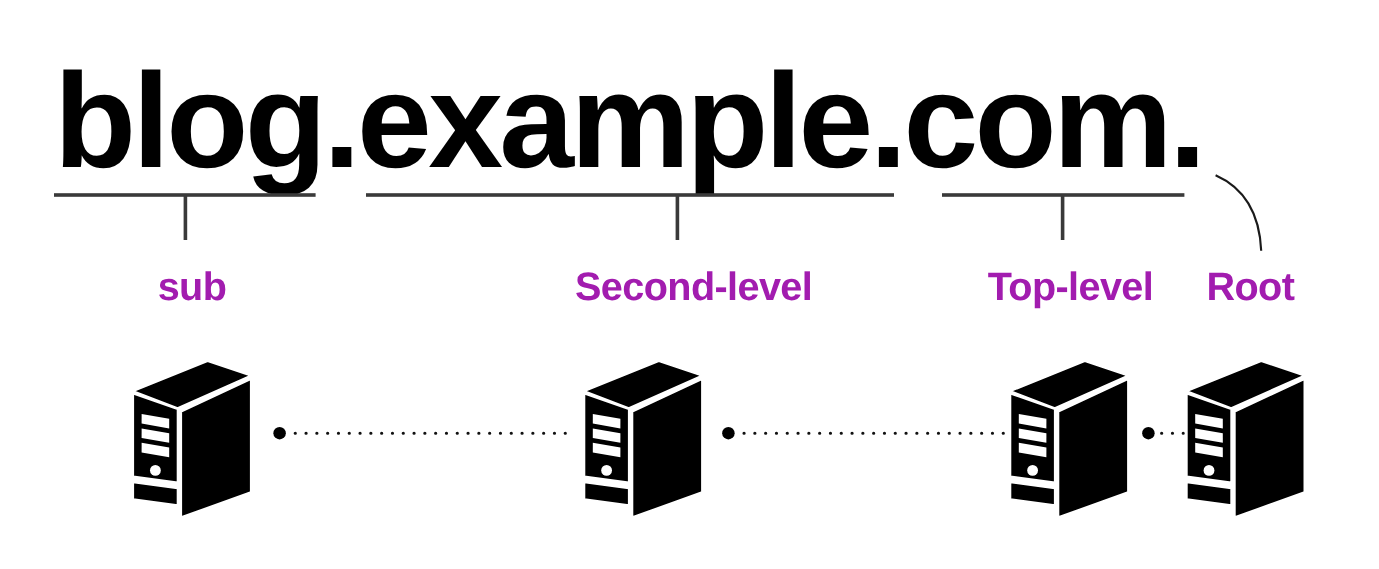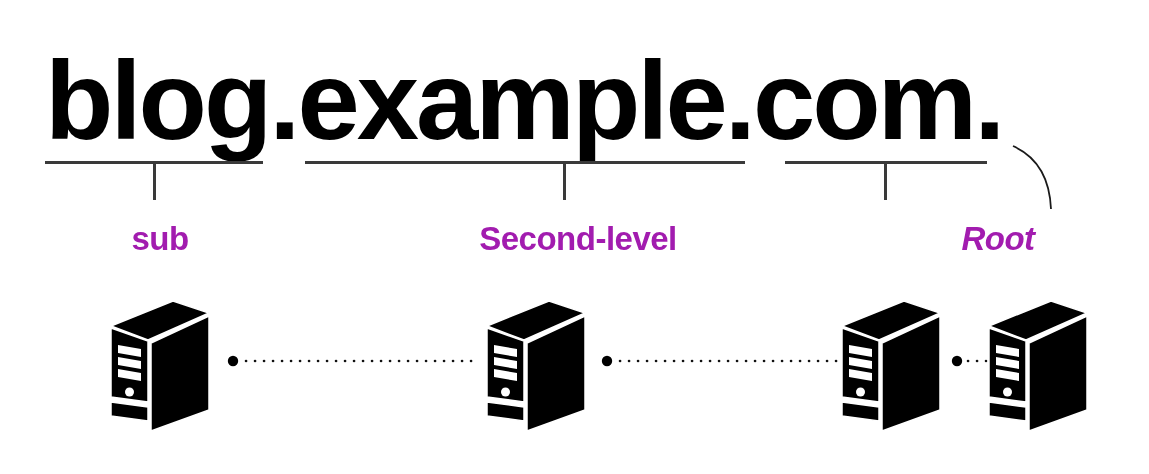--- a/index.html
+++ b/index.html
@@ -50,21 +50,21 @@
     transform: translateX(-50%);
     font-size: 33px;
     font-weight: 700;
     letter-spacing: -0.5px;
     color: #a21caf;
     white-space: nowrap;
   }
   .l-sub    { left: 160px; }
   .l-second { left: 566px; margin-left: 12px; }
   .l-top    { left: 892px; }
-  .l-root   { left: 998px; font-style: italic; }
+  .l-root   { left: 1042px; }
   
   .overlay-svg {
     position: absolute;
     left: 0; top: 0;
     width: 1149px;
     height: 474px;
     pointer-events: none;
   }
   
   .server {
@@ -91,20 +91,21 @@
   <div class="underline u-sub"></div>
   <div class="underline u-second"></div>
   <div class="underline u-top"></div>
 
   <div class="tick t-sub"></div>
   <div class="tick t-second"></div>
   <div class="tick t-top"></div>
 
   <div class="level-label l-sub">sub</div>
   <div class="level-label l-second">Second-level</div>
+  <div class="level-label l-top">Top-level</div>
   <div class="level-label l-root">Root</div>
 
   <svg class="hidden-defs" aria-hidden="true">
     <defs>
       <g id="server-glyph">
         <polygon points="1,26 63,1 99,13 38,40" fill="#000" stroke="#fff" stroke-width="1.5"></polygon>
         <polygon points="41,43 99,16 99,110 41,131" fill="#000" stroke="#fff" stroke-width="1.5"></polygon>
         <polygon points="1,28 38,41 38,102 1,97" fill="#000" stroke="#fff" stroke-width="1.5"></polygon>
         <polygon points="1,102 38,107 38,121 1,116" fill="#000" stroke="#fff" stroke-width="1.5"></polygon>
         <polygon points="8,45 31,49 31,57 8,53" fill="#fff"></polygon>

